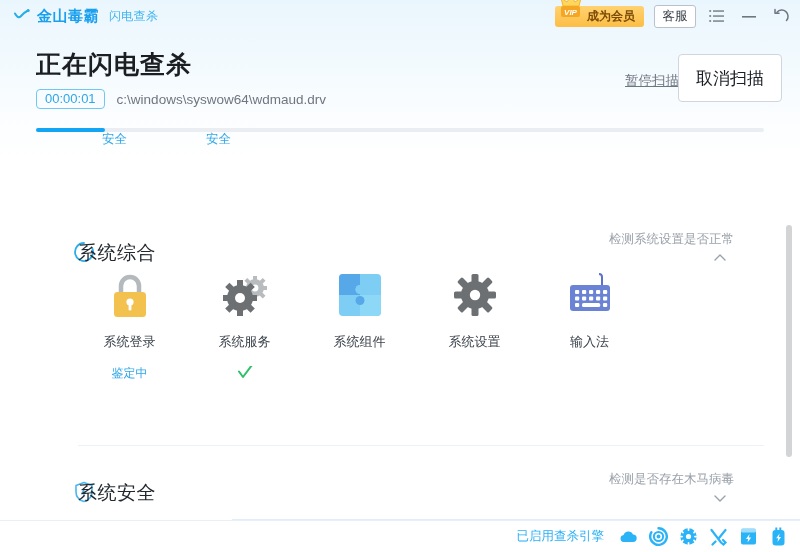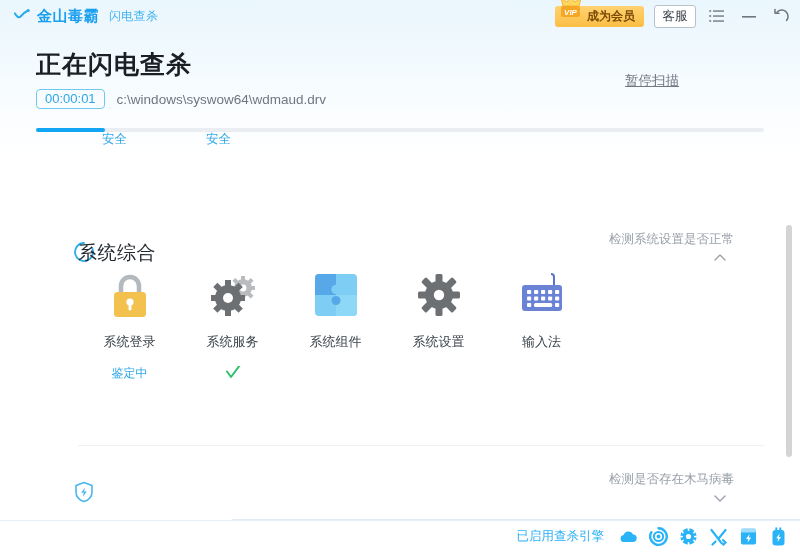--- a/index.html
+++ b/index.html
@@ -159,21 +159,21 @@
     width: 16px; height: 16px;
   }
   .sec-divider {
     position: absolute; left: 78px; right: 36px;
     height: 1px; background: #eef2f6;
   }
 
   
   .grid {
     position: absolute; left: 78px; top: 110px;
-    display: flex; gap: 0;
+    display: flex; gap: 12px;
   }
   .cell {
     width: 103px;
     display: flex; flex-direction: column; align-items: center;
     cursor: pointer;
   }
   .cell-ico {
     width: 50px; height: 50px;
     display: flex; align-items: center; justify-content: center;
   }
@@ -285,20 +285,23 @@
     </div>
 
     <div class="scan-title">正在闪电查杀</div>
 
     <div class="scan-line">
       <span class="timer">00:00:01</span>
       <span class="scan-path">c:\windows\syswow64\wdmaud.drv</span>
     </div>
 
     <div class="pause-link">暂停扫描</div>
+    <div class="cancel-btn">
+      <span>取消扫描</span>
+    </div>
 
     <div class="progress-wrap">
       <div class="progress-fill" id="progfill" style="width: 9.5%;"></div>
     </div>
     <div class="prog-labels" id="proglabels">
         <span class="prog-label" style="left: 66px;">安全</span>
         <span class="prog-label" style="left: 170px;">安全</span>
       </div>
   </div>
 
@@ -440,20 +443,21 @@
 
     <div class="sec-divider" style="top:285px;"></div>
 
     <div class="section-head" style="top:292px;">
       <span class="sec-icon">
         <svg class="sec-icon" viewBox="0 0 24 24">
           <path d="M12 2.5 L20 5.5 L20 12 C20 17 16.2 20.3 12 21.6 C7.8 20.3 4 17 4 12 L4 5.5 Z" fill="none" stroke="#4ab6ef" stroke-width="1.6" stroke-linejoin="round"></path>
           <path d="M13 7.5 L9.2 12.8 L11.8 12.8 L10.8 17 L14.8 11.6 L12.1 11.6 Z" fill="#4ab6ef"></path>
         </svg>
       </span>
+      <span class="sec-title">系统安全</span>
       <span class="sec-desc">检测是否存在木马病毒</span>
       <span class="sec-chev">
         <svg class="sec-chev" viewBox="0 0 16 16">
             <path d="M3 6 L8 11 L13 6" fill="none" stroke="#9aa1aa" stroke-width="1.4" stroke-linecap="round" stroke-linejoin="round"></path>
           </svg>
       </span>
     </div>
 
   </div>
 

